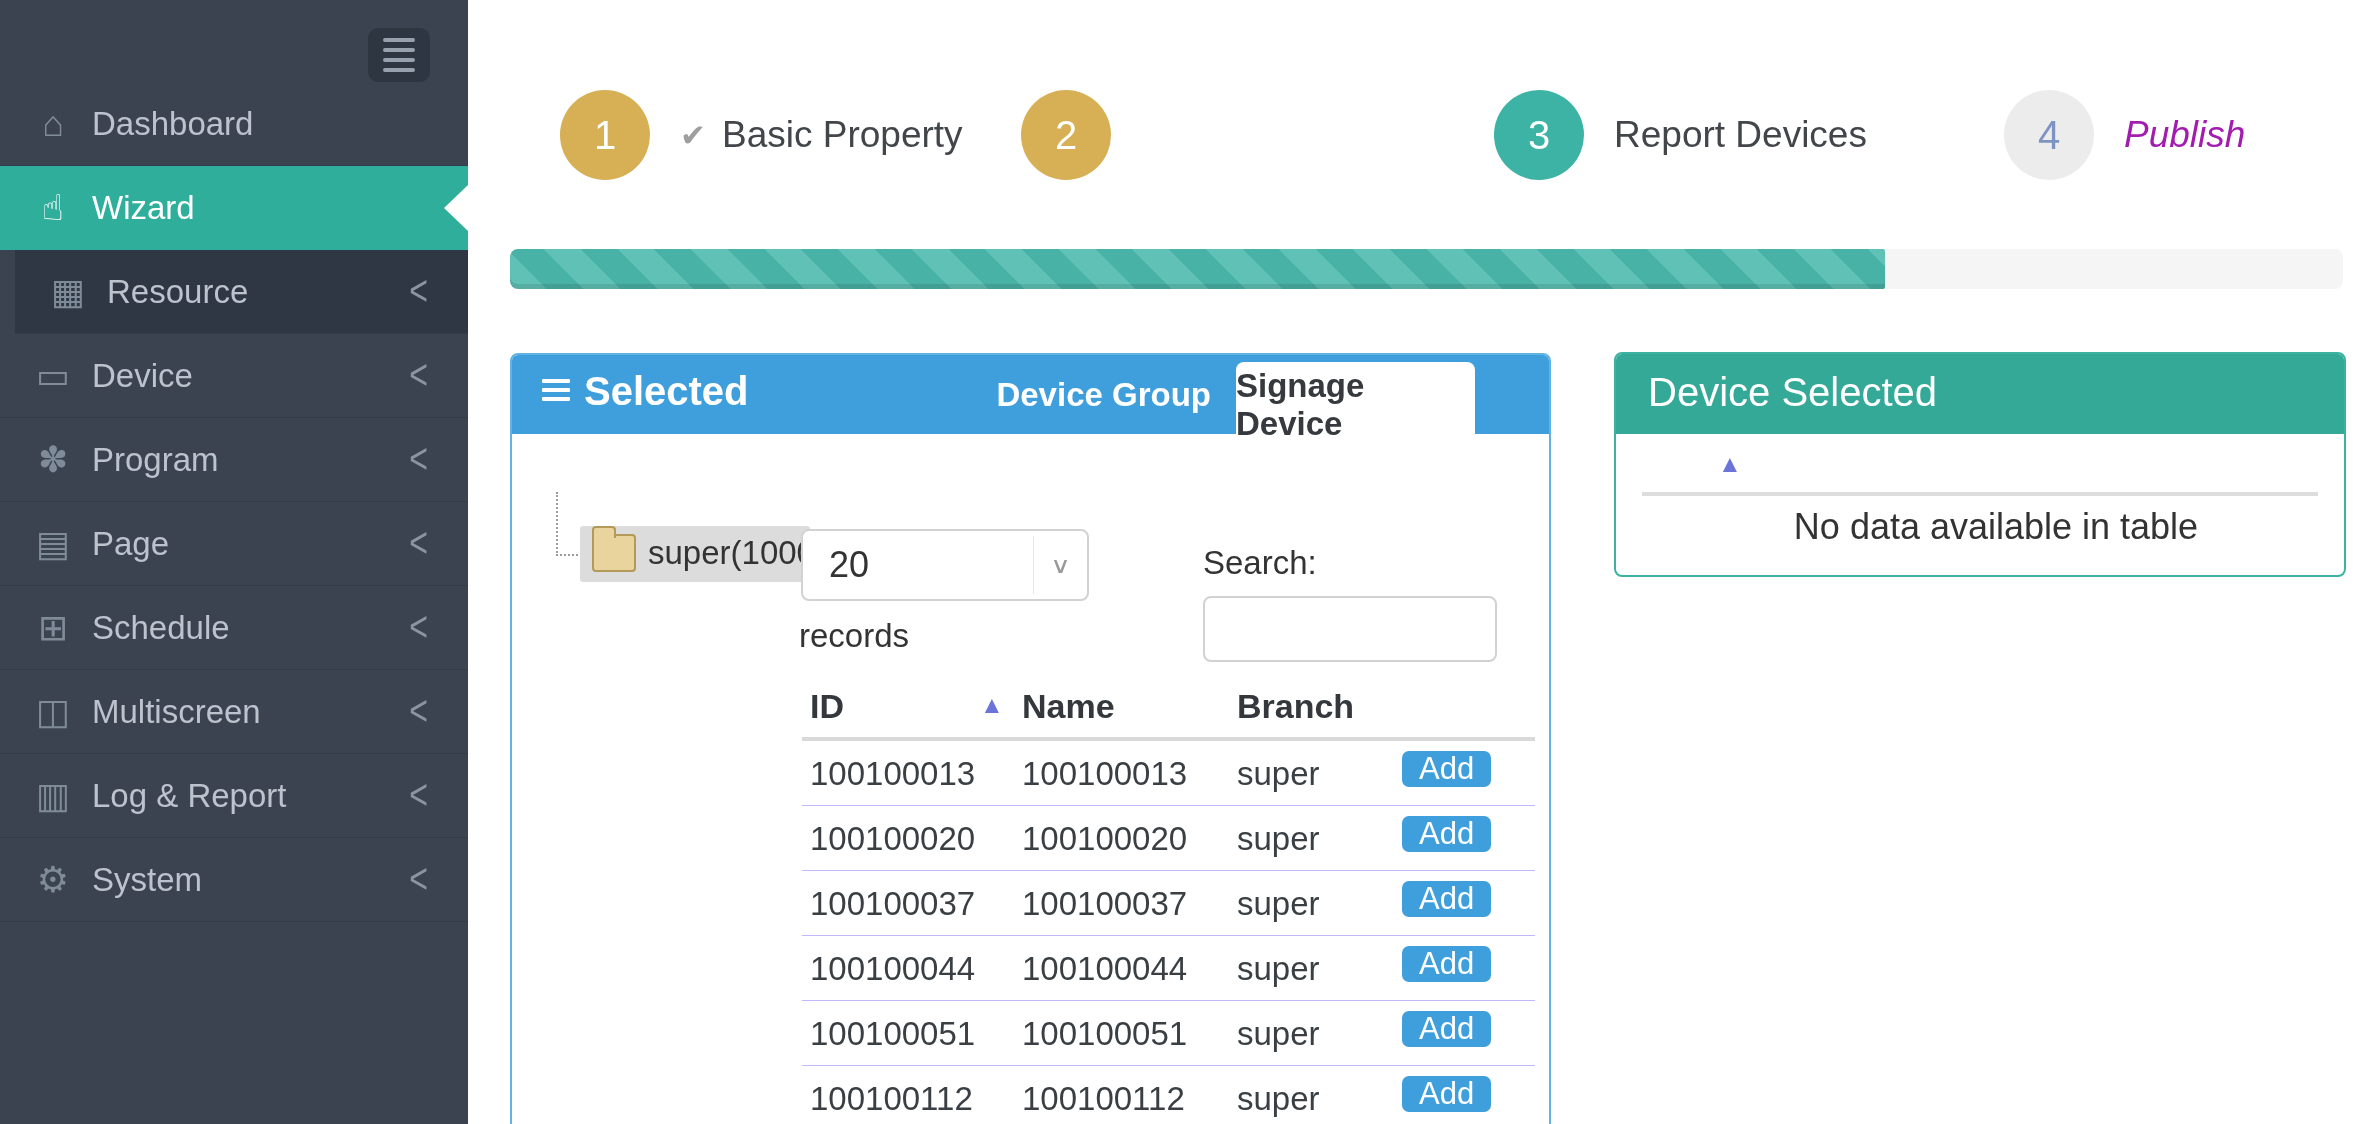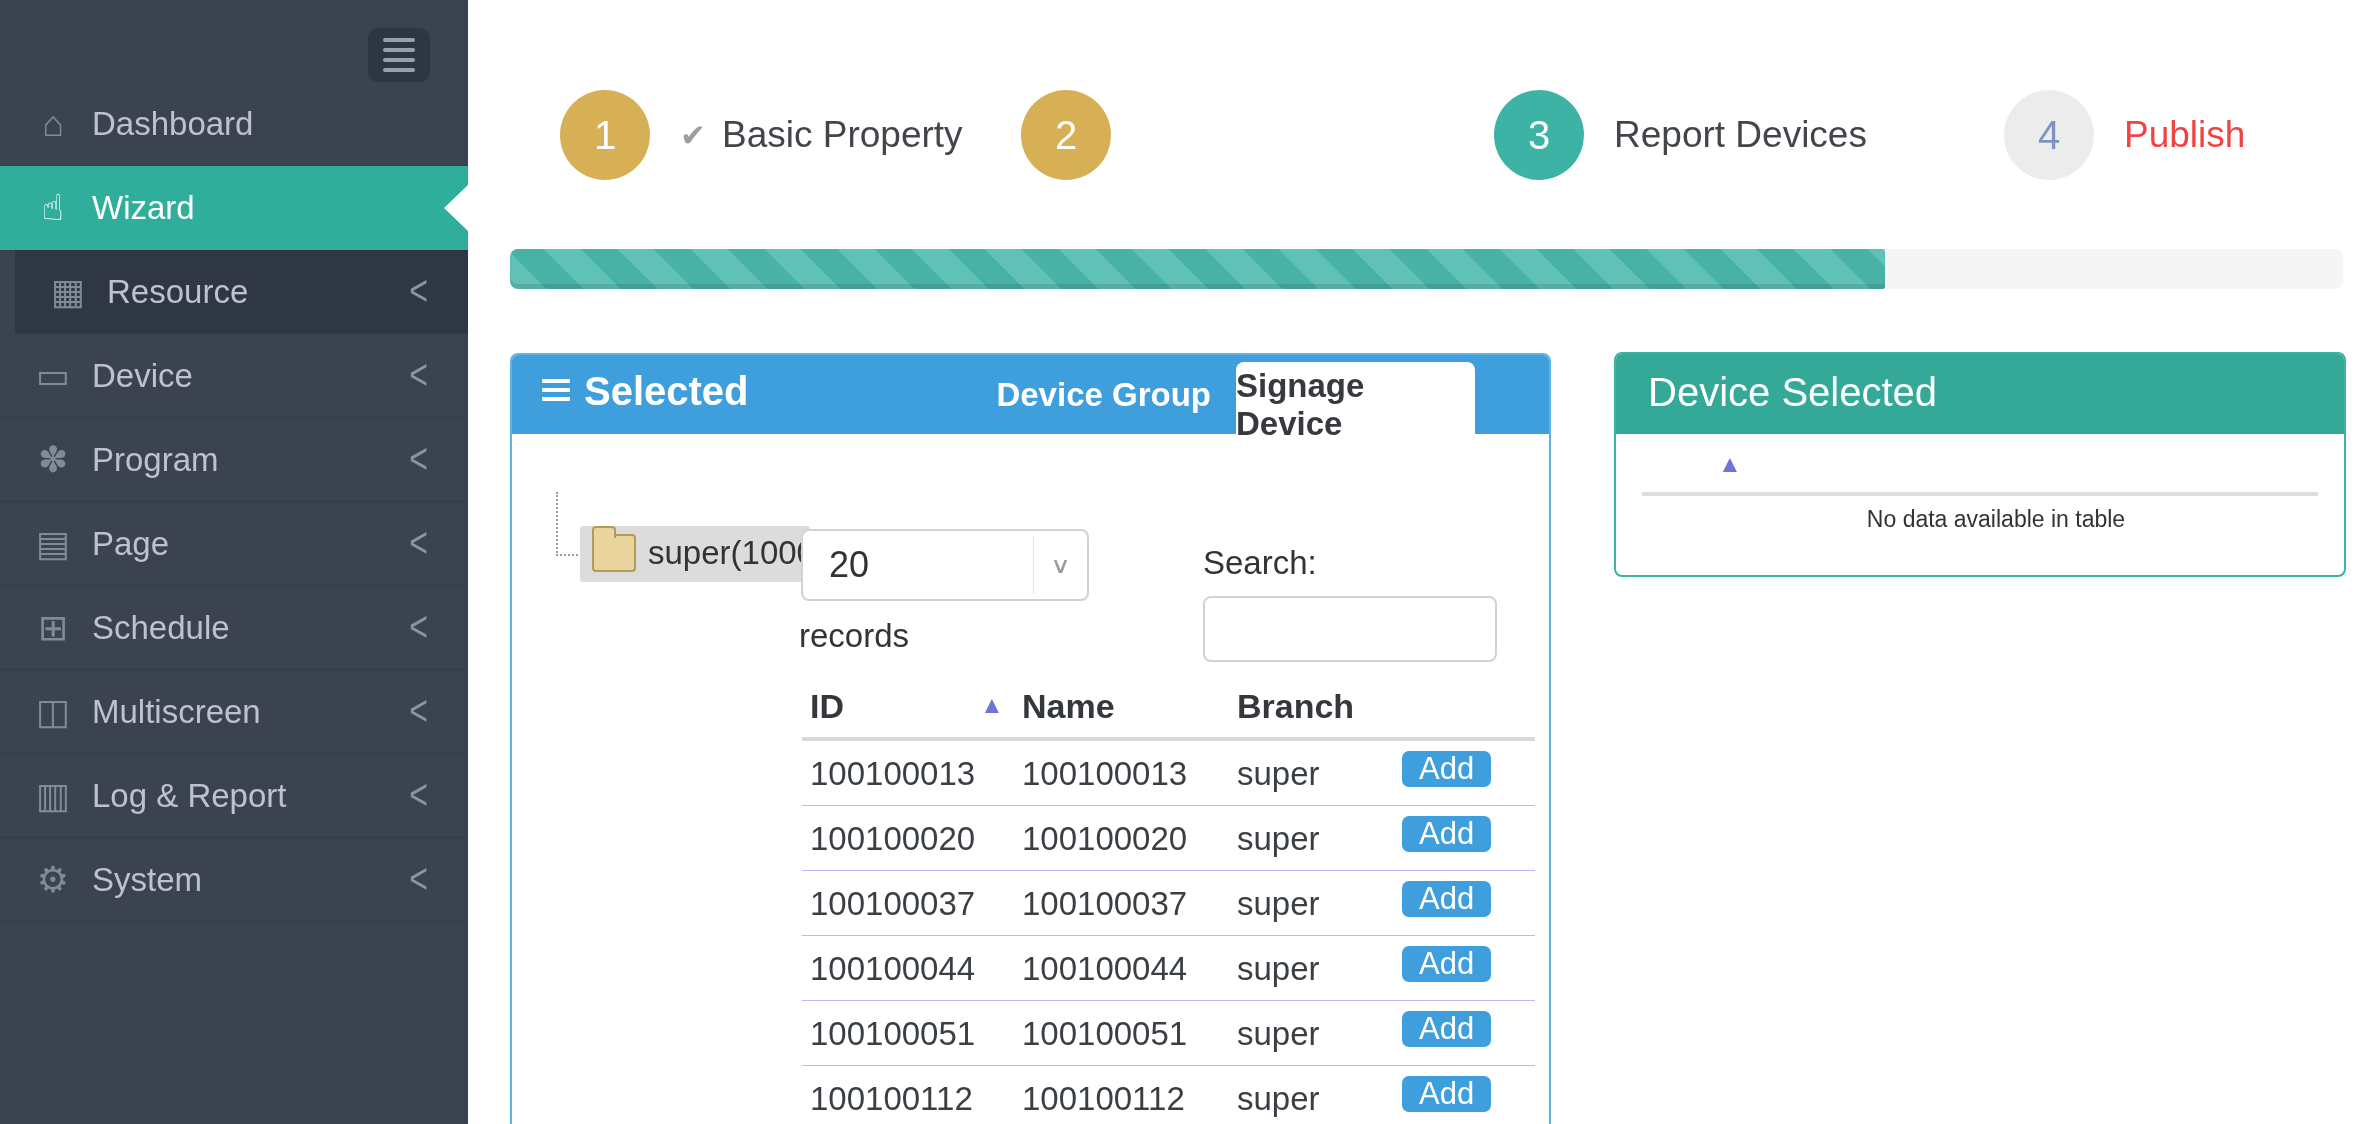--- a/index.html
+++ b/index.html
@@ -59,21 +59,21 @@
   .circle {
     width:90px; height:90px; border-radius:50%; color:#fff;
     display:flex; align-items:center; justify-content:center; font-size:40px;
   }
   .circle.gold { background:#d7b055; }
   .circle.teal { background:#3cb3a4; }
   .circle.gray { background:#ececec; color:#7d93c2; }
   .step-label { margin-left:30px; font-size:37px; color:#42464b; display:flex; align-items:center; }
   .step-label .check { color:#9e9e9e; font-size:31px; margin-right:16px; }
   .step-label .check::before { content:"✔"; }
-  .step-4 .step-label { color:#ef4444; }
+  .step-4 .step-label { color:#a21caf;font-style:italic; }
 
   
   .progress {
     position:absolute; left:42px; top:249px; width:1833px; height:40px;
     background:#f5f5f5; border-radius:8px;
   }
   .progress .fill {
     height:100%; border-radius:8px 2px 2px 8px;
     background:repeating-linear-gradient(45deg,#60c2b6 0 26px,#49b2a6 26px 52px);
     box-shadow:inset 0 -5px rgba(0,0,0,0.10);
@@ -169,21 +169,21 @@
   
   .dev-panel {
     position:absolute; left:1146px; top:352px; width:732px; height:225px;
     background:#fff; border:2px solid #3cb3a1; border-radius:8px;
   }
   .dev-header { height:80px; background:#35a997; border-radius:6px 6px 0 0; position:relative; }
   .dev-title { position:absolute; left:32px; top:16px; color:#fff; font-size:40px; font-weight:500; }
   .dev-body { position:relative; height:calc(100% - 80px); }
   .dev-sort { position:absolute; left:102px; top:16px; cursor:pointer; }
   .dev-rule { position:absolute; left:26px; right:26px; top:58px; border-top:4px solid #dddddd; }
-  .dev-empty { position:absolute; top:72px; left:0; right:0; text-align:center; font-size:23px; color:#333;margin-left:32px; }
+  .dev-empty { position:absolute; top:72px; left:0; right:0; text-align:center; font-size:36px; color:#333;margin-left:32px; }
 </style>
 </head>
 <body>
 
 <aside class="sidebar">
   <div class="side-header">
     <button class="menu-toggle">
       <span class="bar"></span>
       <span class="bar"></span>
       <span class="bar"></span>

